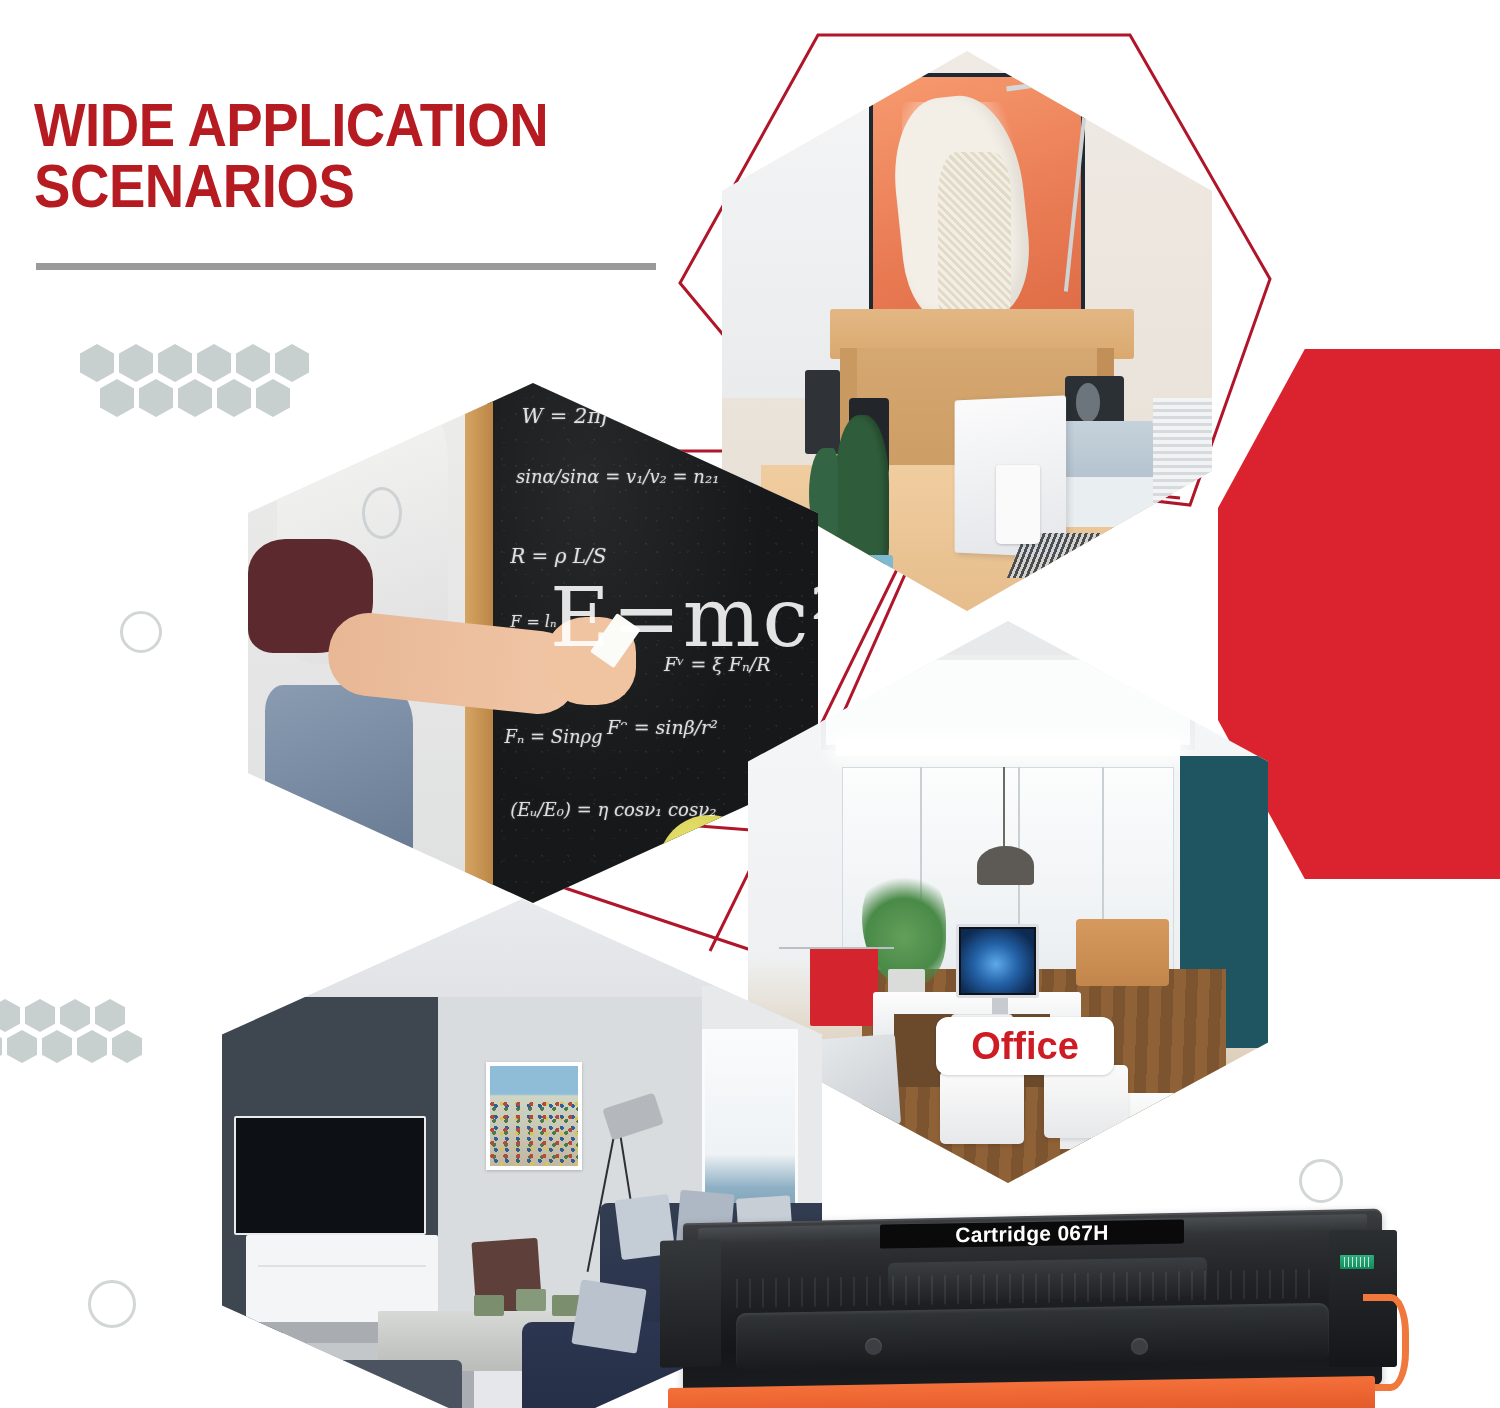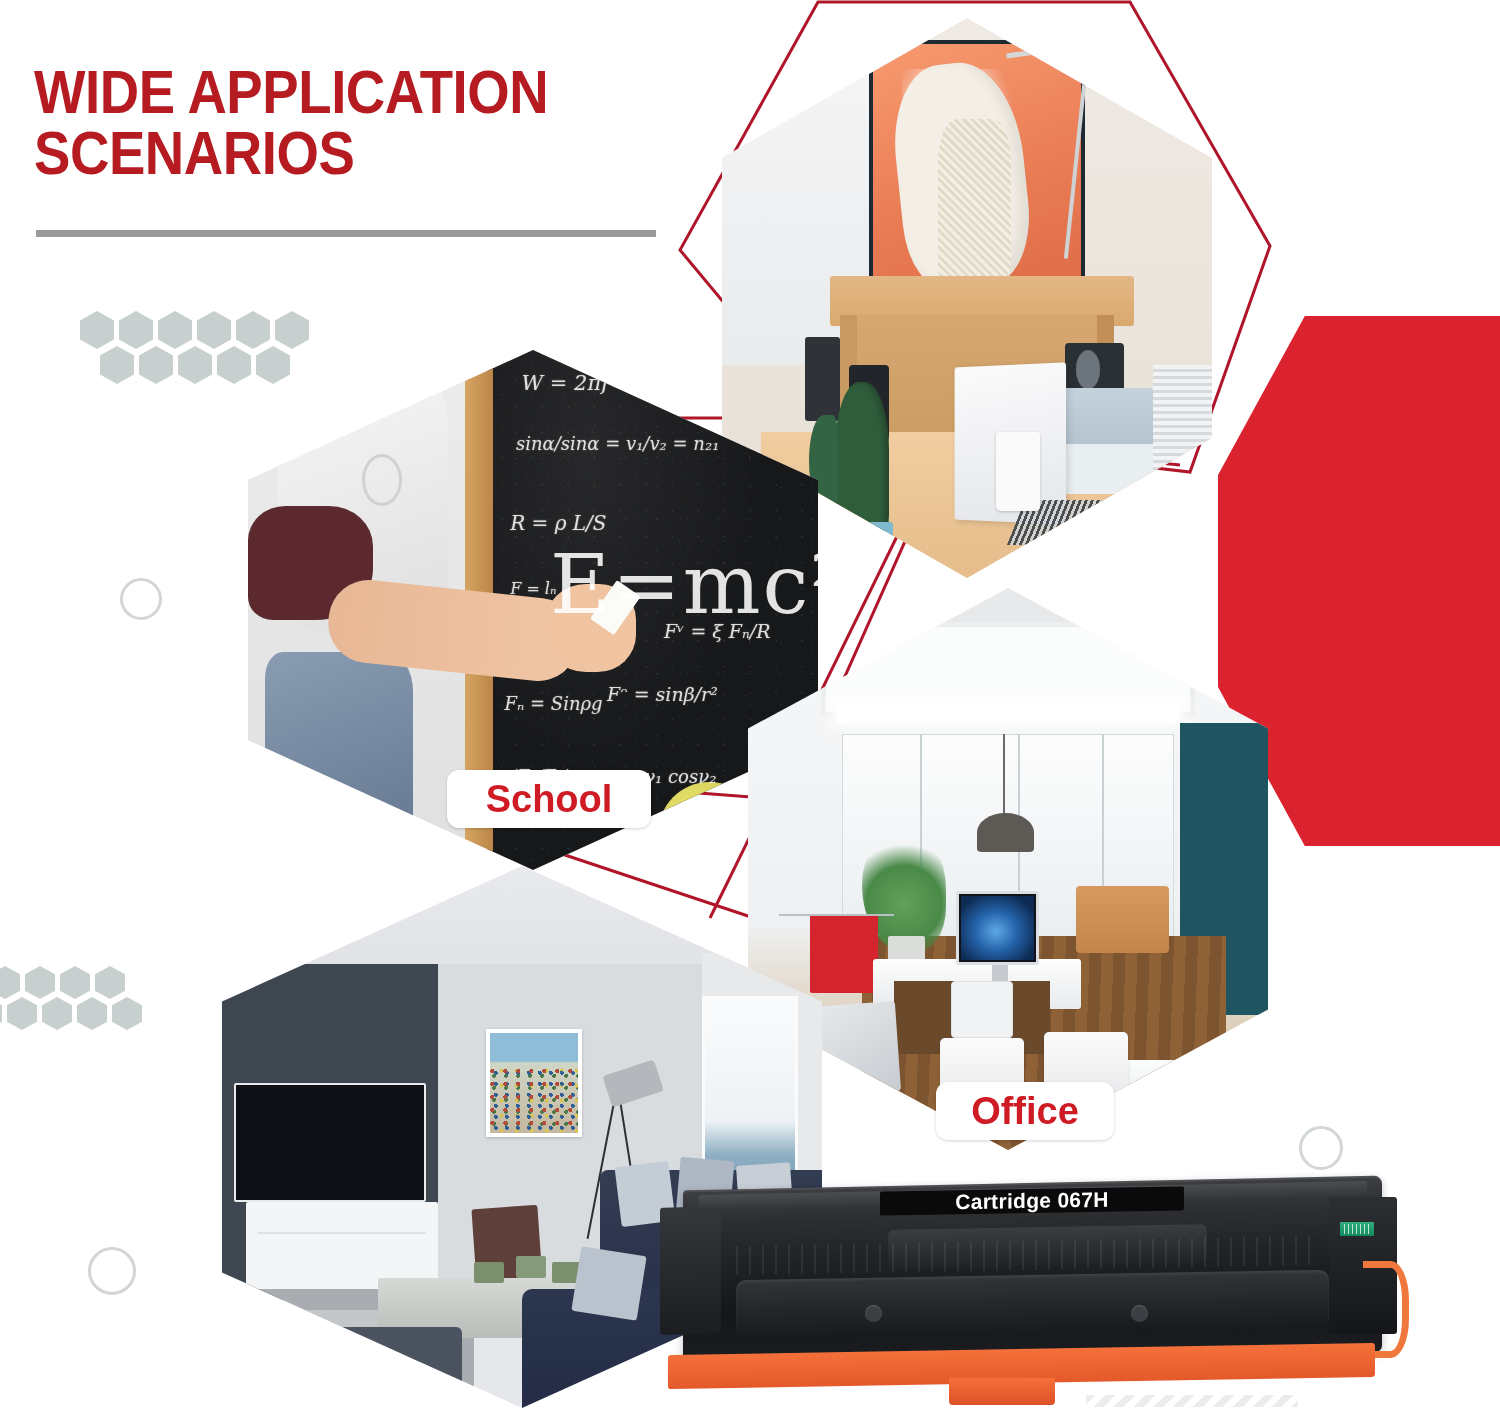--- a/index.html
+++ b/index.html
@@ -4,21 +4,21 @@
 <style>
   * { margin:0; padding:0; box-sizing:border-box; }
   html, body { background:#ffffff; }
   body {
     width:1500px; height:1408px;
     position:relative; overflow:hidden;
     font-family:"Liberation Sans", sans-serif;
     background:#ffffff;
   }
 
-  #stage { position:absolute; inset:0; }
+  #stage { position:absolute; inset:0;margin-top:33px; }
 
   
   .title-block { position:absolute; left:34px; top:62px; width:700px; }
   .title-line {
     color:#B51B21;
     font-weight:700;
     font-size:62px;
     line-height:0.98;
     letter-spacing:-0.5px;
     transform:scaleX(0.88);
@@ -633,22 +633,19 @@
     <div class="handle"></div>
     <div class="base"></div>
     <div class="foot"></div>
     <div class="zig"></div>
     <div class="label">
       <span>Cartridge 067H</span>
     </div>
   </div>
 
 
-  <div class="badge" style="left:447px; top:770px; width:204px; height:58px; font-size:38px;">
-    <span>School</span>
-  </div>
-
-  <div class="badge" style="left:936px; top:1082px; width:178px; height:58px; font-size:38px;">
+
+  <div class="badge" style="left:936px; top:984px; width:178px; height:58px; font-size:38px;">
     <span>Office</span>
   </div>
 
 
 </div>
 
 </body></html>

